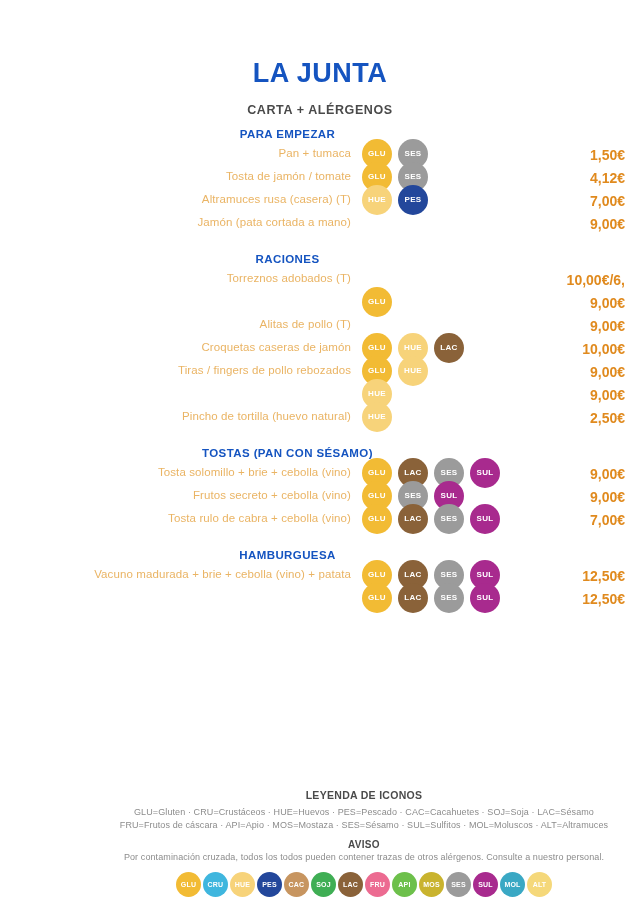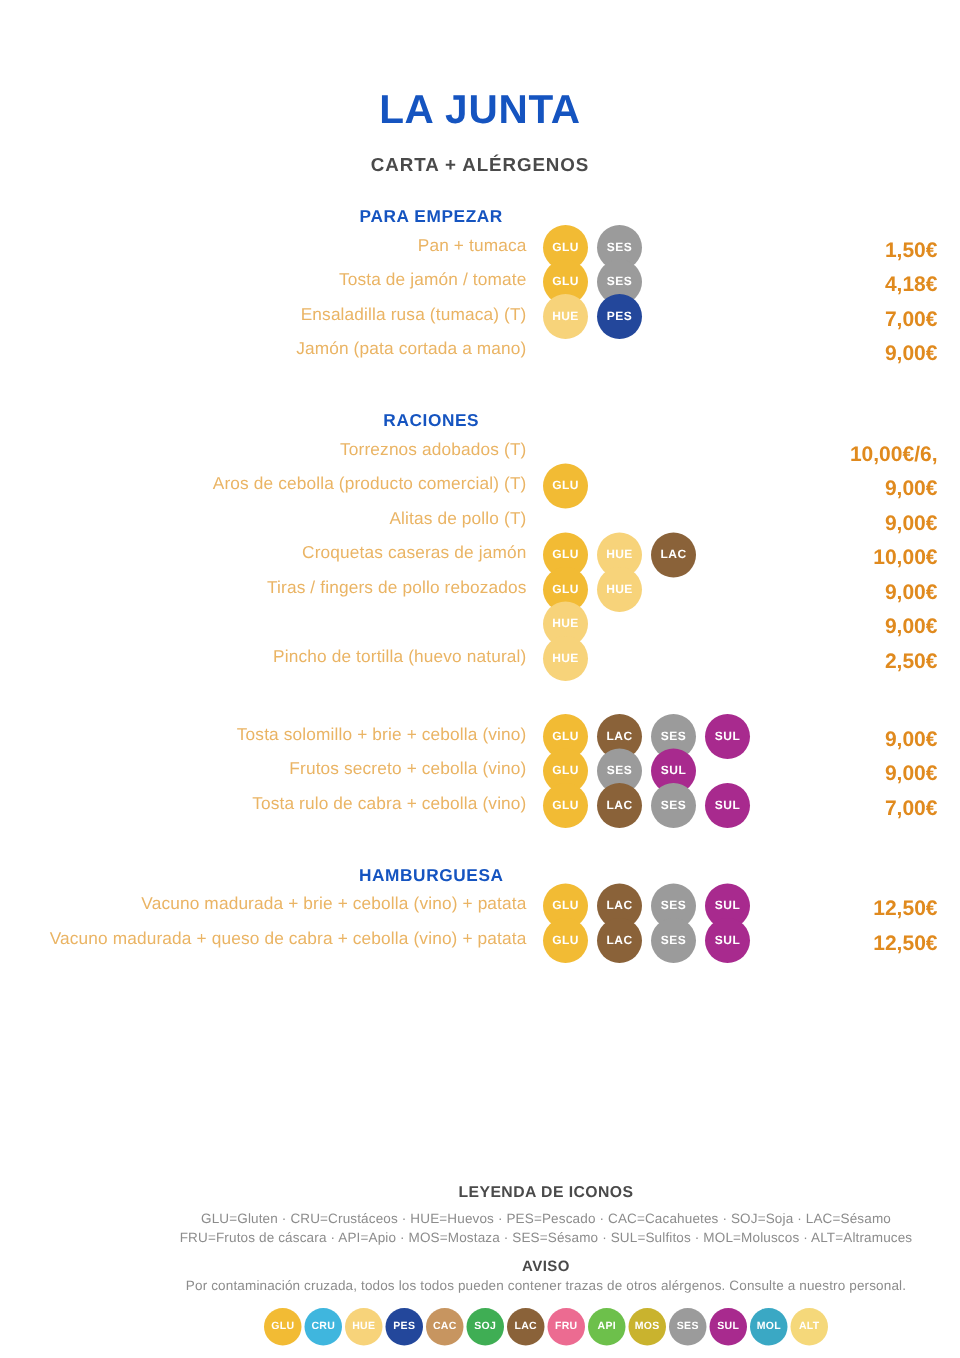--- a/index.html
+++ b/index.html
@@ -47,21 +47,21 @@
   }
 
   
   .menu {
     position: absolute;
     top: 128px;
     left: 0;
     width: 640px;
   }
 
-  .section { position: relative; margin-top: 11px; }
+  .section { position: relative; }
 
   .section-title {
     text-align: center;
     font-size: 11.5px;
     font-weight: bold;
     letter-spacing: 0.4px;
     color: #1554c0;
     padding-right: 65px;
     margin-bottom: 3px;
   }
@@ -198,24 +198,24 @@
             <div class="badge c1" style="background: rgb(155, 155, 155);">SES</div>
           </div>
           <div class="row-price">1,50€</div>
         </div>
         <div class="row">
           <div class="row-name">Tosta de jamón / tomate</div>
           <div class="row-badges">
             <div class="badge c0" style="background: rgb(242, 187, 52);">GLU</div>
             <div class="badge c1" style="background: rgb(155, 155, 155);">SES</div>
           </div>
-          <div class="row-price">4,18€</div>
-        </div>
-        <div class="row">
-          <div class="row-name">Ensaladilla rusa (tumaca)  (T)</div>
+          <div class="row-price">4,12€</div>
+        </div>
+        <div class="row">
+          <div class="row-name">Altramuces rusa (casera)  (T)</div>
           <div class="row-badges">
             <div class="badge c0" style="background: rgb(247, 211, 122);">HUE</div>
             <div class="badge c1" style="background: rgb(35, 71, 155);">PES</div>
           </div>
           <div class="row-price">7,00€</div>
         </div>
         <div class="row">
           <div class="row-name">Jamón (pata cortada a mano)</div>
           <div class="row-badges"></div>
           <div class="row-price">9,00€</div>
@@ -223,21 +223,20 @@
       </div>
       <div class="section-gap"></div>
       <div class="section">
         <div class="section-title">RACIONES</div>
         <div class="row">
           <div class="row-name">Torreznos adobados  (T)</div>
           <div class="row-badges"></div>
           <div class="row-price">10,00€/6,</div>
         </div>
         <div class="row">
-          <div class="row-name">Aros de cebolla (producto comercial)  (T)</div>
           <div class="row-badges">
             <div class="badge c0" style="background: rgb(242, 187, 52);">GLU</div>
           </div>
           <div class="row-price">9,00€</div>
         </div>
         <div class="row">
           <div class="row-name">Alitas de pollo  (T)</div>
           <div class="row-badges"></div>
           <div class="row-price">9,00€</div>
         </div>
@@ -267,20 +266,21 @@
         <div class="row">
           <div class="row-name">Pincho de tortilla (huevo natural)</div>
           <div class="row-badges">
             <div class="badge c0" style="background: rgb(247, 211, 122);">HUE</div>
           </div>
           <div class="row-price">2,50€</div>
         </div>
       </div>
       <div class="section-gap"></div>
       <div class="section">
+        <div class="section-title">TOSTAS (PAN CON SÉSAMO)</div>
         <div class="row">
           <div class="row-name">Tosta solomillo + brie + cebolla (vino)</div>
           <div class="row-badges">
             <div class="badge c0" style="background: rgb(242, 187, 52);">GLU</div>
             <div class="badge c1" style="background: rgb(138, 98, 57);">LAC</div>
             <div class="badge c2" style="background: rgb(155, 155, 155);">SES</div>
             <div class="badge c3" style="background: rgb(168, 42, 142);">SUL</div>
           </div>
           <div class="row-price">9,00€</div>
         </div>
@@ -311,21 +311,20 @@
           <div class="row-name">Vacuno madurada + brie + cebolla (vino) + patata</div>
           <div class="row-badges">
             <div class="badge c0" style="background: rgb(242, 187, 52);">GLU</div>
             <div class="badge c1" style="background: rgb(138, 98, 57);">LAC</div>
             <div class="badge c2" style="background: rgb(155, 155, 155);">SES</div>
             <div class="badge c3" style="background: rgb(168, 42, 142);">SUL</div>
           </div>
           <div class="row-price">12,50€</div>
         </div>
         <div class="row">
-          <div class="row-name">Vacuno madurada + queso de cabra + cebolla (vino) + patata</div>
           <div class="row-badges">
             <div class="badge c0" style="background: rgb(242, 187, 52);">GLU</div>
             <div class="badge c1" style="background: rgb(138, 98, 57);">LAC</div>
             <div class="badge c2" style="background: rgb(155, 155, 155);">SES</div>
             <div class="badge c3" style="background: rgb(168, 42, 142);">SUL</div>
           </div>
           <div class="row-price">12,50€</div>
         </div>
       </div>
     </div>

